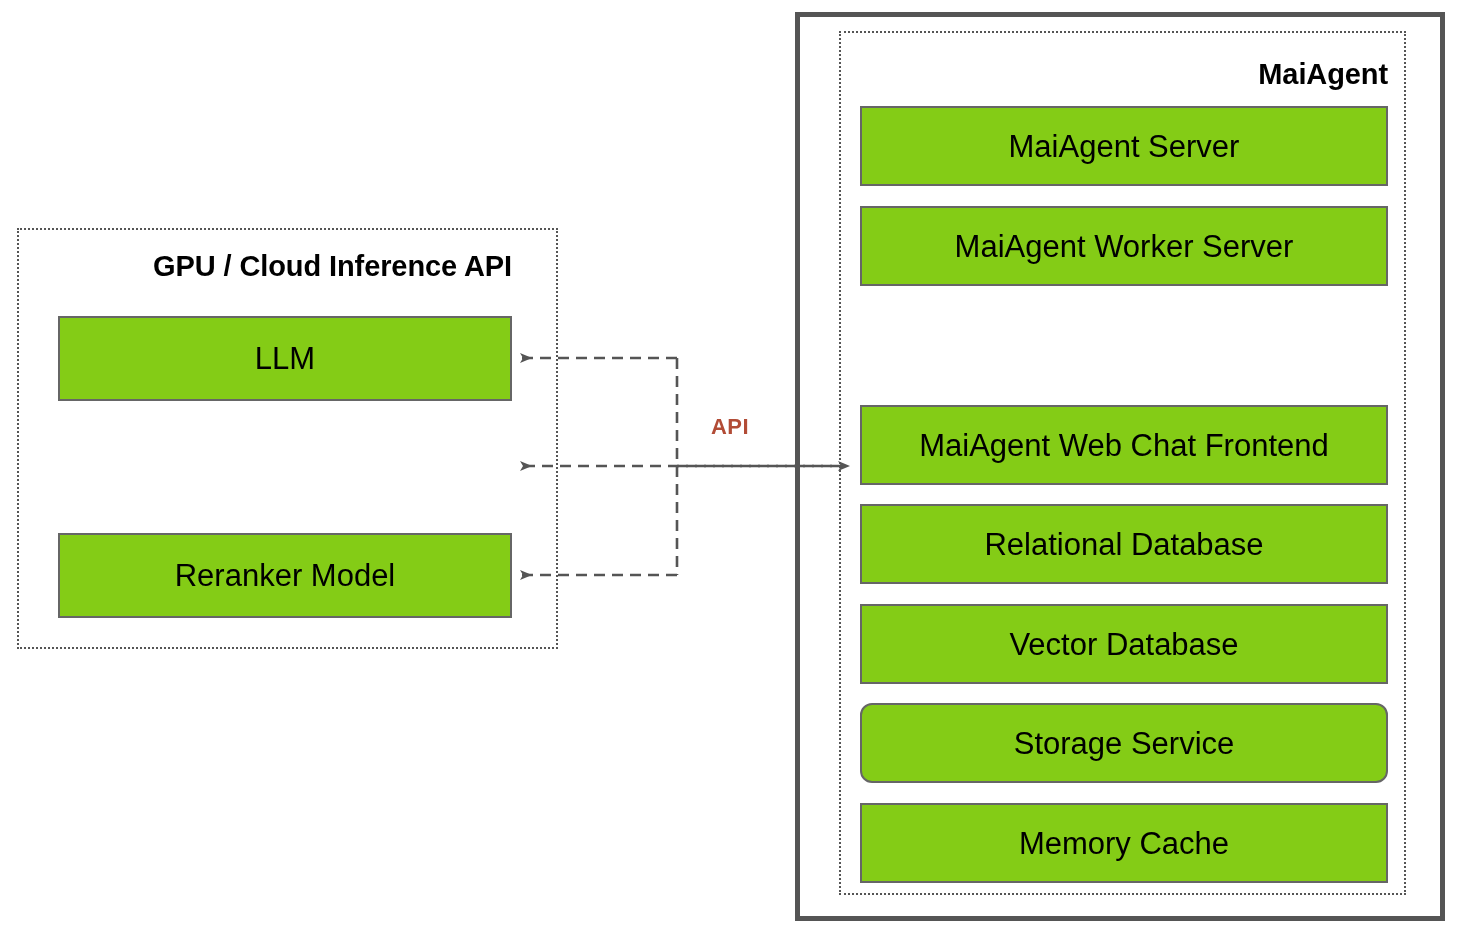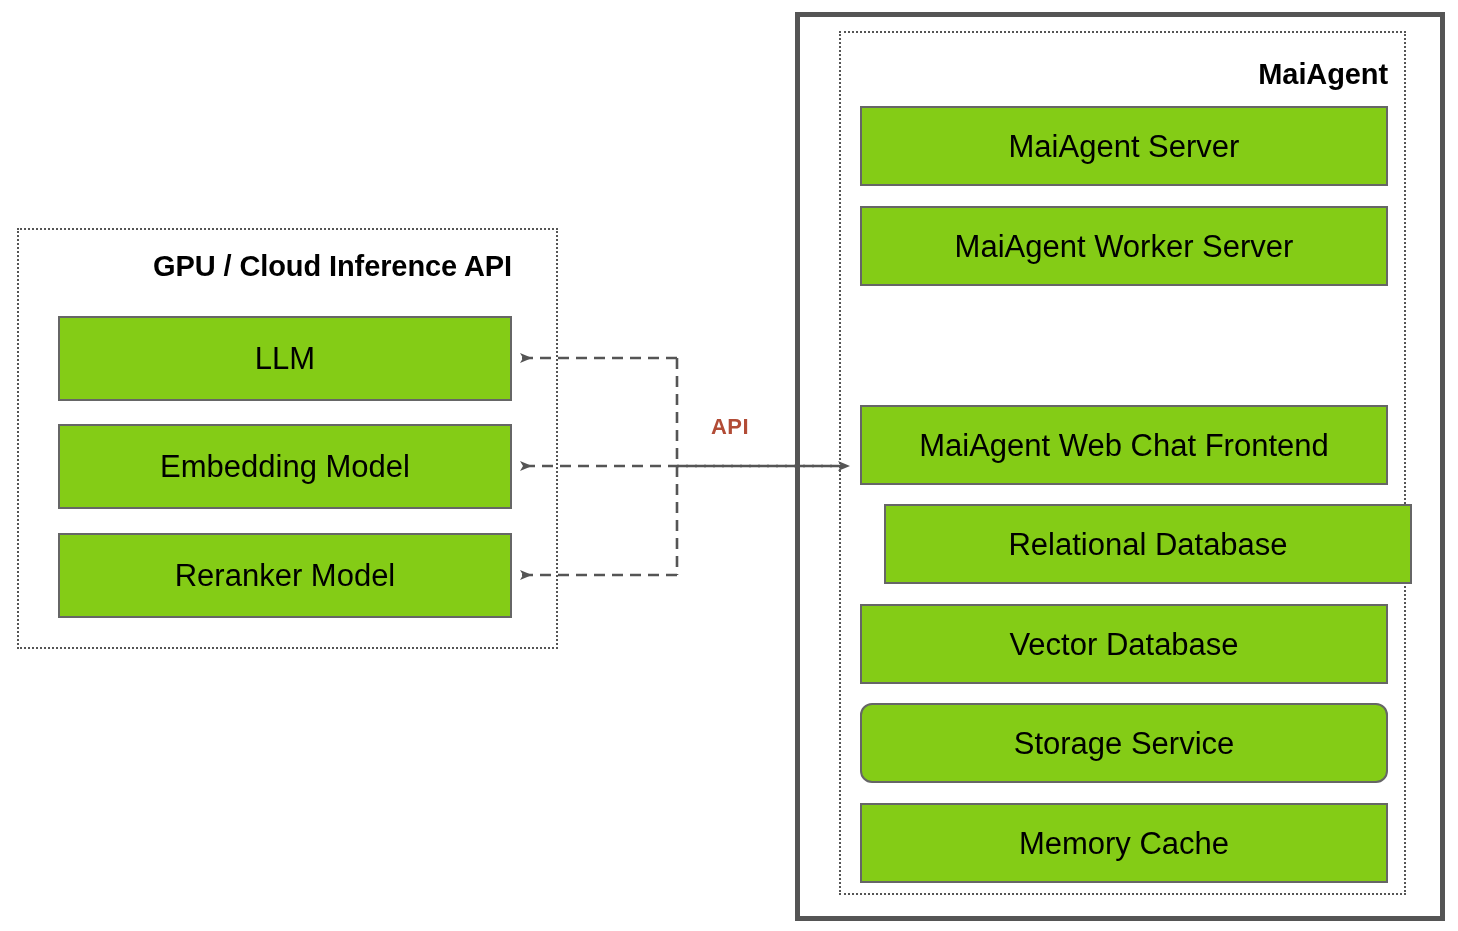--- a/index.html
+++ b/index.html
@@ -150,38 +150,37 @@
   </svg>
 
   <div id="api-label">API</div>
 
   <div id="gpu-group" class="dotted-group"></div>
 
   <div id="gpu-title" class="group-title">GPU / Cloud Inference API</div>
 
   <div class="node-box left-node" style="top:316px;">LLM</div>
 
-  <div class="node-box left-node" style="top:424px;">Embedding Model</div>
 
   <div class="node-box left-node" style="top:533px;">Reranker Model</div>
 
   <div id="maiagent-outer"></div>
 
   <div id="maiagent-group" class="dotted-group"></div>
 
   <div id="maiagent-title" class="group-title">MaiAgent</div>
 
   <div class="node-box right-node" style="top:106px;">MaiAgent Server</div>
 
   <div class="node-box right-node" style="top:206px;">MaiAgent Worker Server</div>
 
 
   <div class="node-box right-node" style="top:405px;">MaiAgent Web Chat Frontend</div>
 
-  <div class="node-box right-node" style="top:504px;margin-left:24px;">Relational Database</div>
+  <div class="node-box right-node" style="top:504px;">Relational Database</div>
 
   <div class="node-box right-node" style="top:604px;text-align:center;">Vector Database</div>
 
   <div class="node-box right-node" style="top:703px;border-radius:12px;">Storage Service</div>
 
   <div class="node-box right-node" style="top:803px;text-align:right;">Memory Cache</div>
 
 </div>
 
 </body></html>

